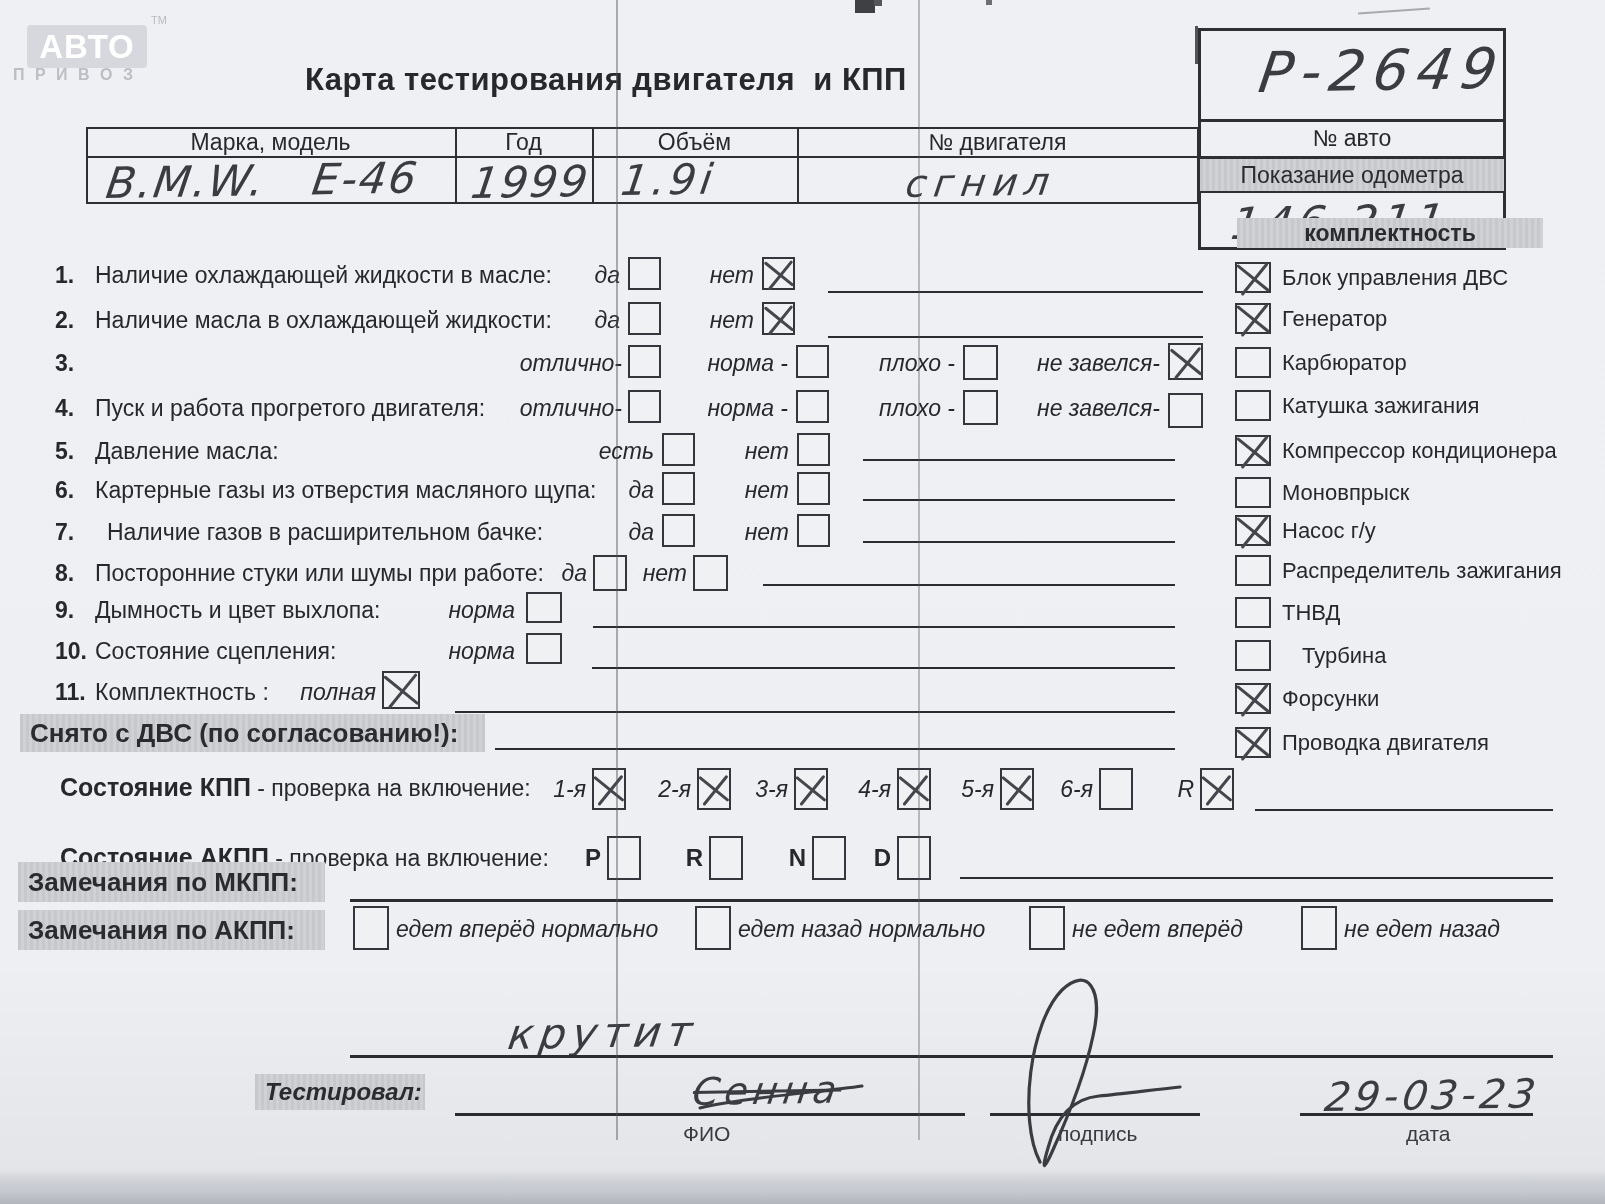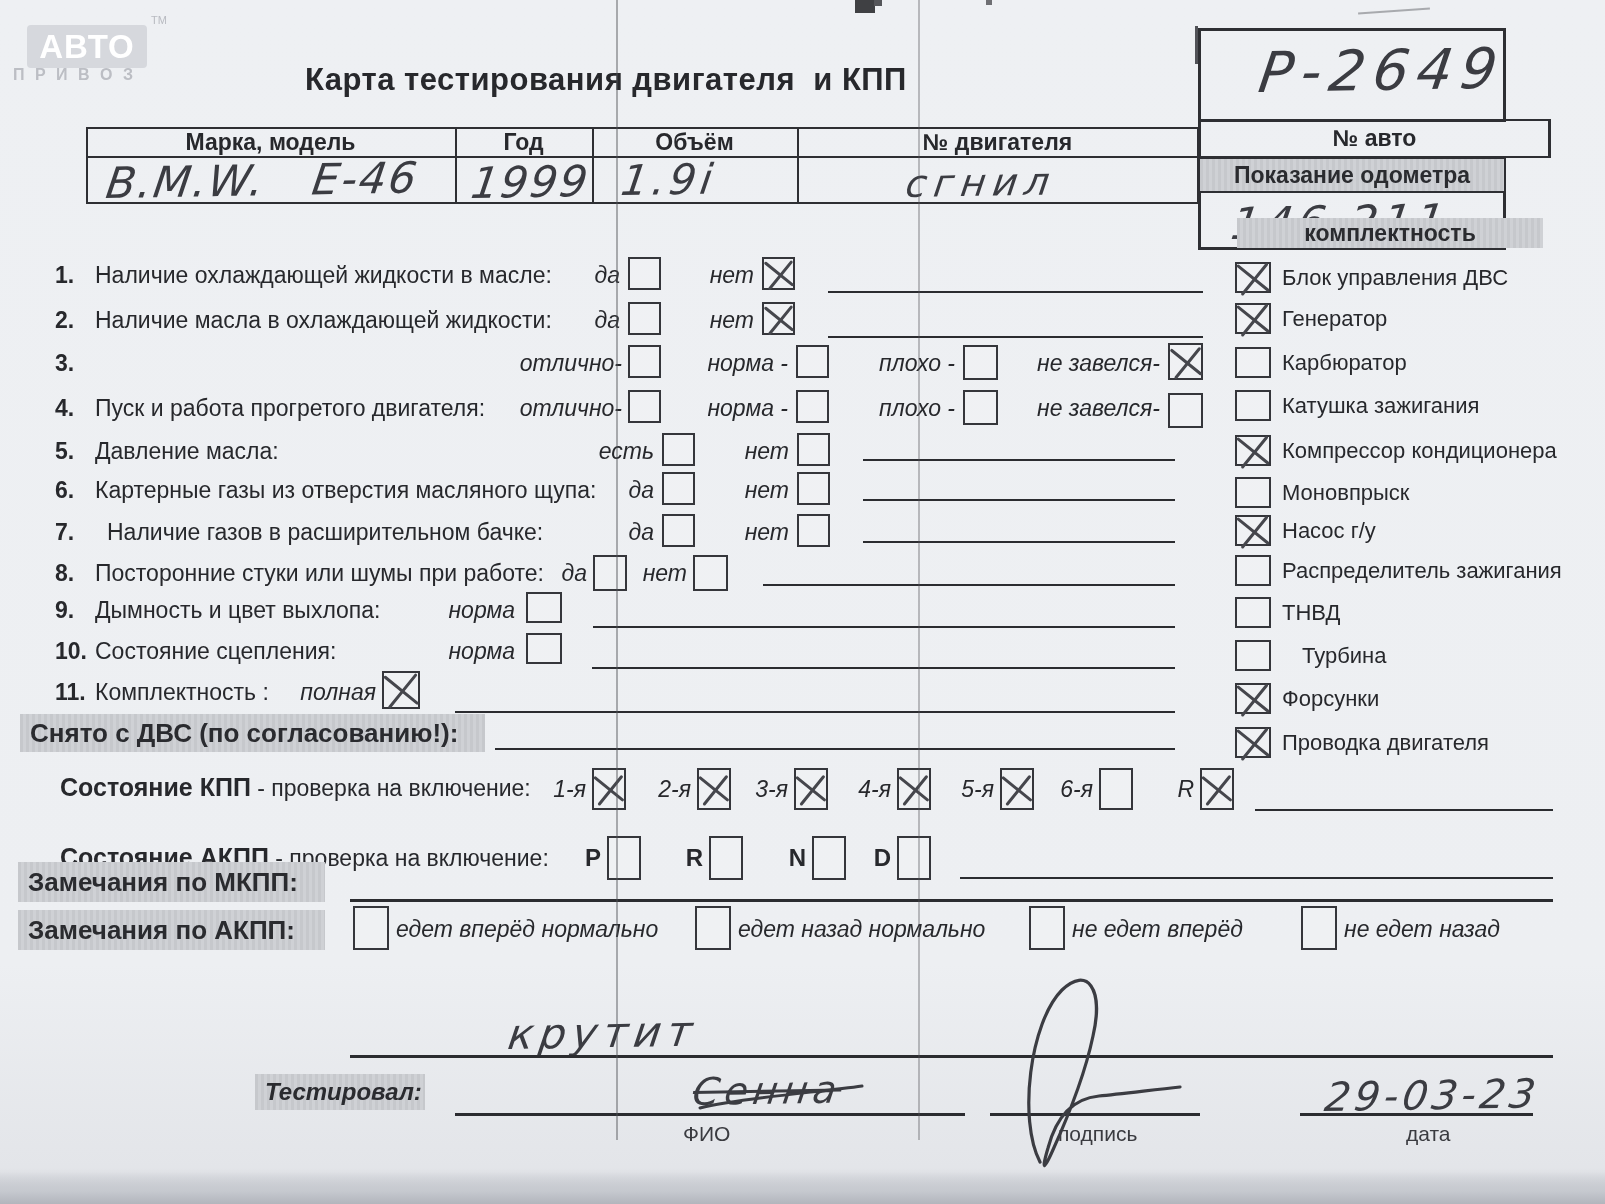--- a/index.html
+++ b/index.html
@@ -20,21 +20,21 @@
   .wl{position:absolute;height:2px;background:#2b2c30;}
   .wl.th{height:3px;}
   
   .qnum{position:absolute;font-weight:bold;font-size:23px;}
   .qlabel{position:absolute;font-size:23px;}
   .otext{position:absolute;width:170px;text-align:right;font-style:italic;font-size:23px;}
   .hw{font-family:"DejaVu Sans",sans-serif;font-style:italic;color:#3b3c42;
       transform:skewX(-9deg) rotate(-1deg);transform-origin:left bottom;letter-spacing:3px;white-space:pre;}
   .fold{position:absolute;width:2px;background:#505156;opacity:.45;}
   .tablecell{position:absolute;box-sizing:border-box;border:2px solid #2e2f33;}
-  .hcell{font-weight:bold;font-size:23px;display:flex;align-items:center;justify-content:center;}
+  .hcell{font-weight:normal;font-size:23px;display:flex;align-items:center;justify-content:center;}
   .eqlabel{position:absolute;font-size:22px;left:1282px;}
   .glabel{position:absolute;width:64px;text-align:right;font-style:italic;font-size:23px;}
   .plabel{position:absolute;width:60px;text-align:right;font-weight:bold;font-size:24px;}
   .small-cap{font-size:21px;color:#3a3b40;}
 </style>
 </head>
 <body>
 
 <div class="page">
 
@@ -47,21 +47,21 @@
   <div class="abs" style="left:27px;top:25px;width:120px;height:43px;background:#d6d8dd;border-radius:4px;display:flex;align-items:center;justify-content:center;">
     <span style="color:#ffffff;font-weight:bold;font-size:33px;letter-spacing:1px;">АВТО</span>
   </div>
   <div class="abs" style="left:151px;top:14px;font-size:11px;color:#b9bbc1;font-weight:normal;">TM</div>
   <div class="abs" style="left:13px;top:66px;font-size:16px;color:#bcbec4;font-weight:bold;letter-spacing:3px;white-space:pre;">П Р И В О З</div>
 
   <div class="abs" style="left:305px;top:62px;font-size:31px;font-weight:bold;white-space:pre;letter-spacing:.5px;">Карта тестирования двигателя  и КПП</div>
 
   <div class="tablecell" style="left:1198px;top:28px;width:308px;height:94px;border-width:3px;"></div>
   <div class="abs hw" style="left:1255px;top:40px;font-size:56px;letter-spacing:8px;">Р-2649</div>
-  <div class="tablecell hcell" style="left:1198px;top:119px;width:353px;height:39px;border-width:2px 3px 2px 3px;">
+  <div class="tablecell hcell" style="left:1198px;top:119px;width:308px;height:39px;border-width:2px 3px 2px 3px;">
     <span>№ авто</span>
   </div>
 
   <div class="tablecell" style="left:86px;top:127px;width:1113px;height:77px;"></div>
   <div class="abs" style="left:86px;top:156px;width:1113px;height:2px;background:#2e2f33;"></div>
   <div class="abs" style="left:455px;top:127px;width:2px;height:77px;background:#2e2f33;"></div>
   <div class="abs" style="left:592px;top:127px;width:2px;height:77px;background:#2e2f33;"></div>
   <div class="abs" style="left:797px;top:127px;width:2px;height:77px;background:#2e2f33;"></div>
   <div class="abs hcell" style="left:86px;top:127px;width:369px;height:30px;">
       <span>Марка, модель</span>

